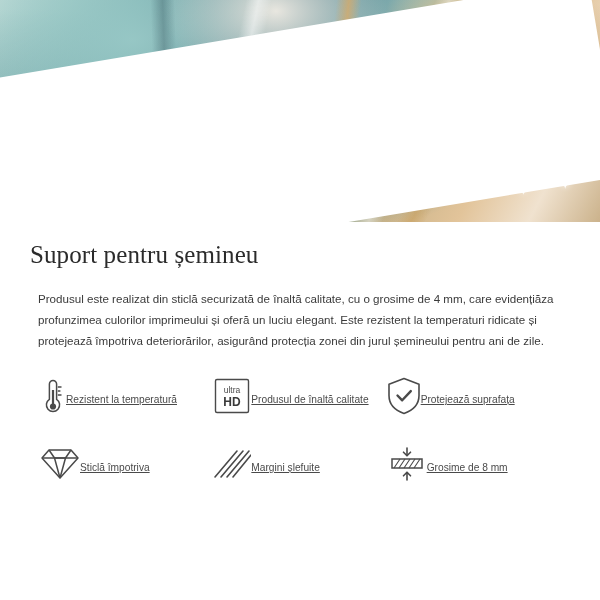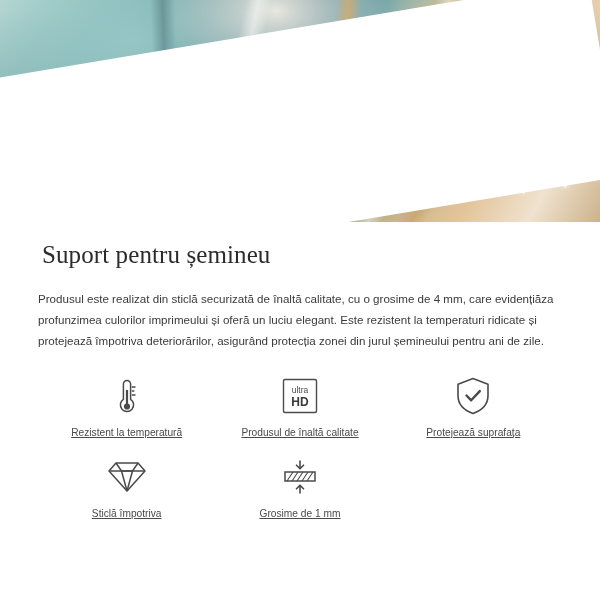--- a/index.html
+++ b/index.html
@@ -109,21 +109,21 @@
   
   .content {
     padding: 16px 30px 0 30px;
   }
   .headline {
     font-family: "Liberation Serif", serif;
     font-size: 25px;
     line-height: 1.34;
     color: #2b2b2b;
     font-weight: 400;
-    margin: 0 0 16px 12px;
+    margin: 0 0 16px 0;
     letter-spacing: .1px;
   }
   .headline .line2 { display: block; }
   .body-copy {
     font-size: 11.6px;
     line-height: 1.85;
     color: #3a3a3a;
     margin: 8px;
     max-width: 540px;
   }
@@ -131,21 +131,20 @@
   
   .features {
     margin-top: 22px;
     display: grid;
     grid-template-columns: repeat(3, 1fr);
     row-gap: 16px;
     padding: 0 10px;
   }
   .feature {
     display: flex;
-    flex-direction: column;
     align-items: center;
     text-align: center;
   }
   .feature-icon {
     height: 44px;
     display: flex;
     align-items: center;
     justify-content: center;
     margin-bottom: 8px;
   }
@@ -222,30 +221,41 @@
             <path d="M9 3h22l7 8-18 20L2 11z"></path>
             <path d="M2 11h36"></path>
             <path d="M9 3l5.5 8L20 31"></path>
             <path d="M31 3l-5.5 8L20 31"></path>
             <path d="M14.5 11h11"></path>
           </svg>
         </div>
         <div class="feature-label">Sticlă împotriva</div>
       </div>
 
+      <div class="feature">
+        <div class="feature-icon">
+          <svg width="38" height="34" viewBox="0 0 38 34" stroke="#4a4a4a" stroke-width="1.6" fill="none" stroke-linecap="round">
+            <path d="M8 30 L30 4"></path>
+            <path d="M14 30 L36 4"></path>
+            <path d="M2 30 L24 4"></path>
+            <path d="M20 30 L38 8"></path>
+          </svg>
+        </div>
+        <div class="feature-label">Margini șlefuite</div>
+      </div>
 
       <div class="feature">
         <div class="feature-icon">
           <svg width="40" height="36" viewBox="0 0 40 36" stroke="#4a4a4a" fill="none">
             <path d="M20 2v7" stroke-width="1.6" stroke-linecap="round"></path>
             <path d="M16.5 6.2 20 9.8 23.5 6.2" stroke-width="1.6" stroke-linecap="round" stroke-linejoin="round"></path>
             <rect x="5" y="13" width="30" height="9" stroke-width="1.5"></rect>
             <path d="M7 22 L13 13 M12 22 L18 13 M17 22 L23 13 M22 22 L28 13 M27 22 L33 13" stroke-width="1.1"></path>
             <path d="M20 34v-7" stroke-width="1.6" stroke-linecap="round"></path>
             <path d="M16.5 29.8 20 26.2 23.5 29.8" stroke-width="1.6" stroke-linecap="round" stroke-linejoin="round"></path>
           </svg>
         </div>
-        <div class="feature-label">Grosime de 1 mm</div>
+        <div class="feature-label">Grosime de 8 mm</div>
       </div>
 
     </div>
   </div>
 </div>
 
 </body></html>

